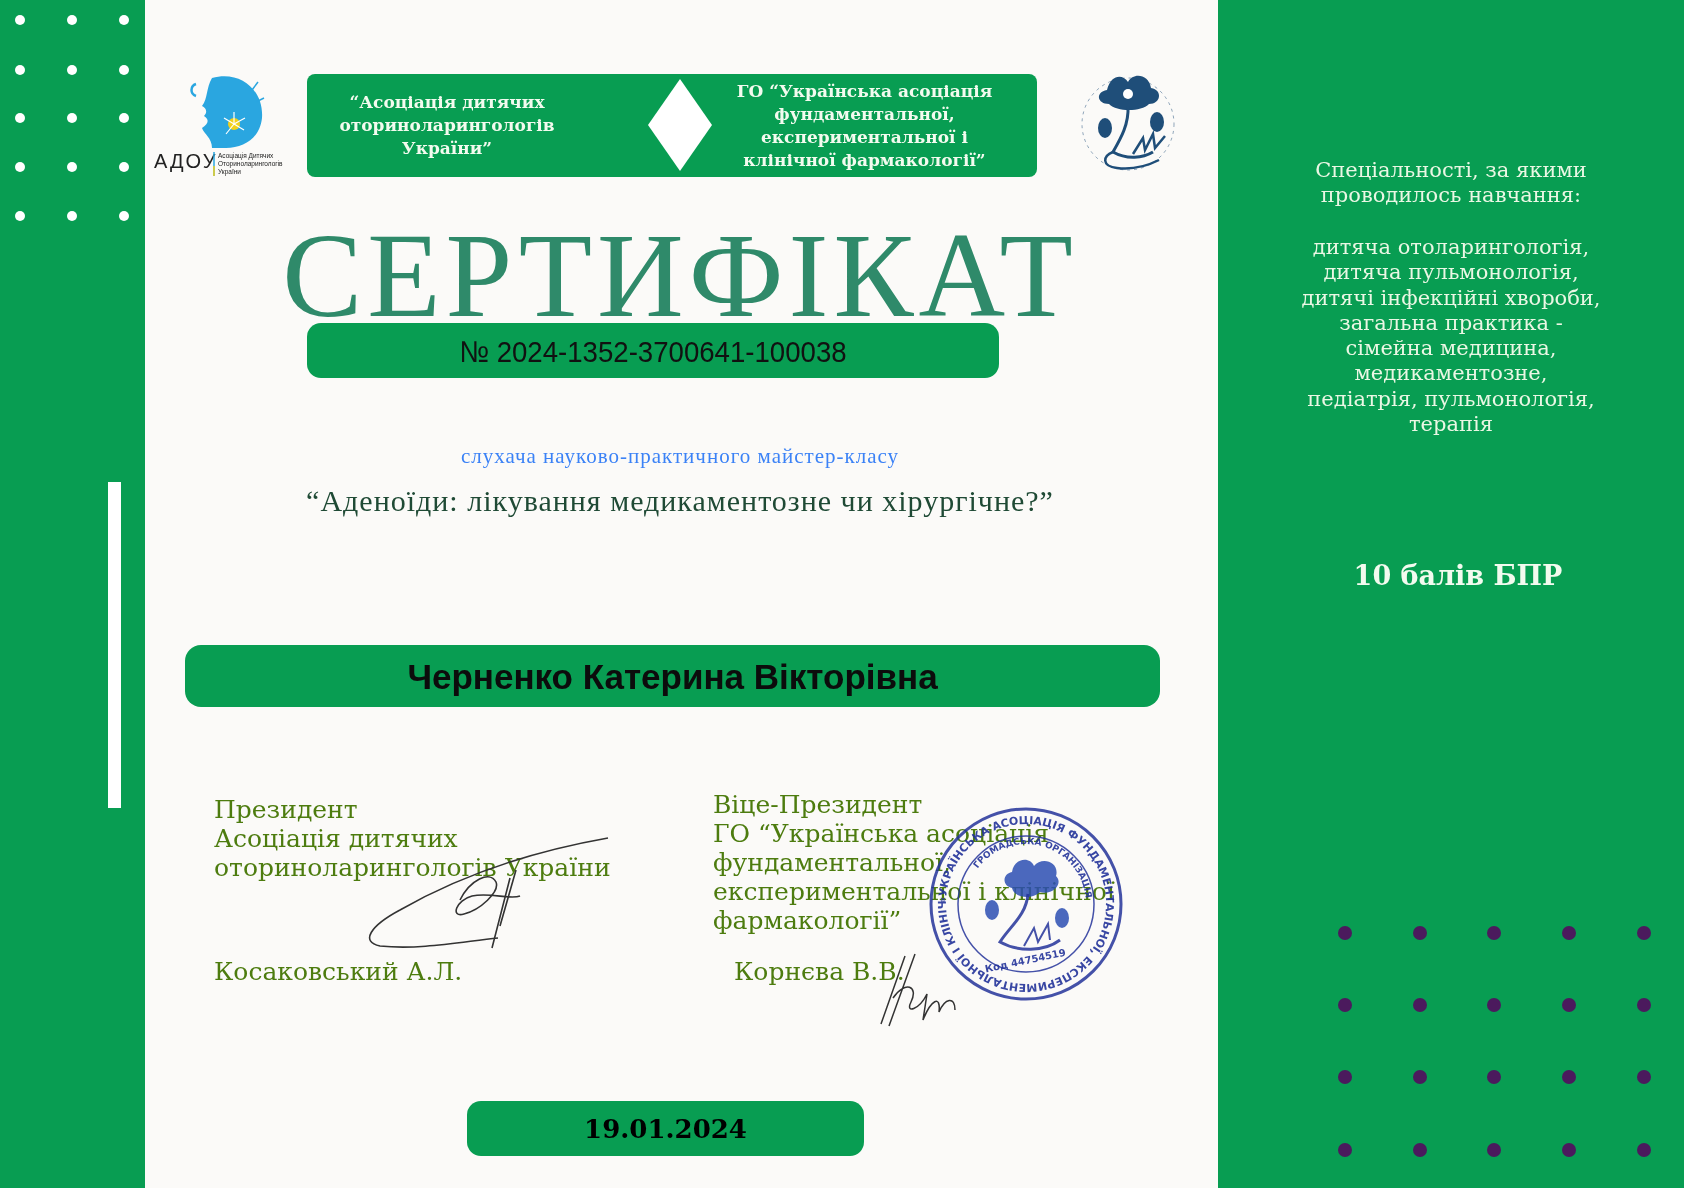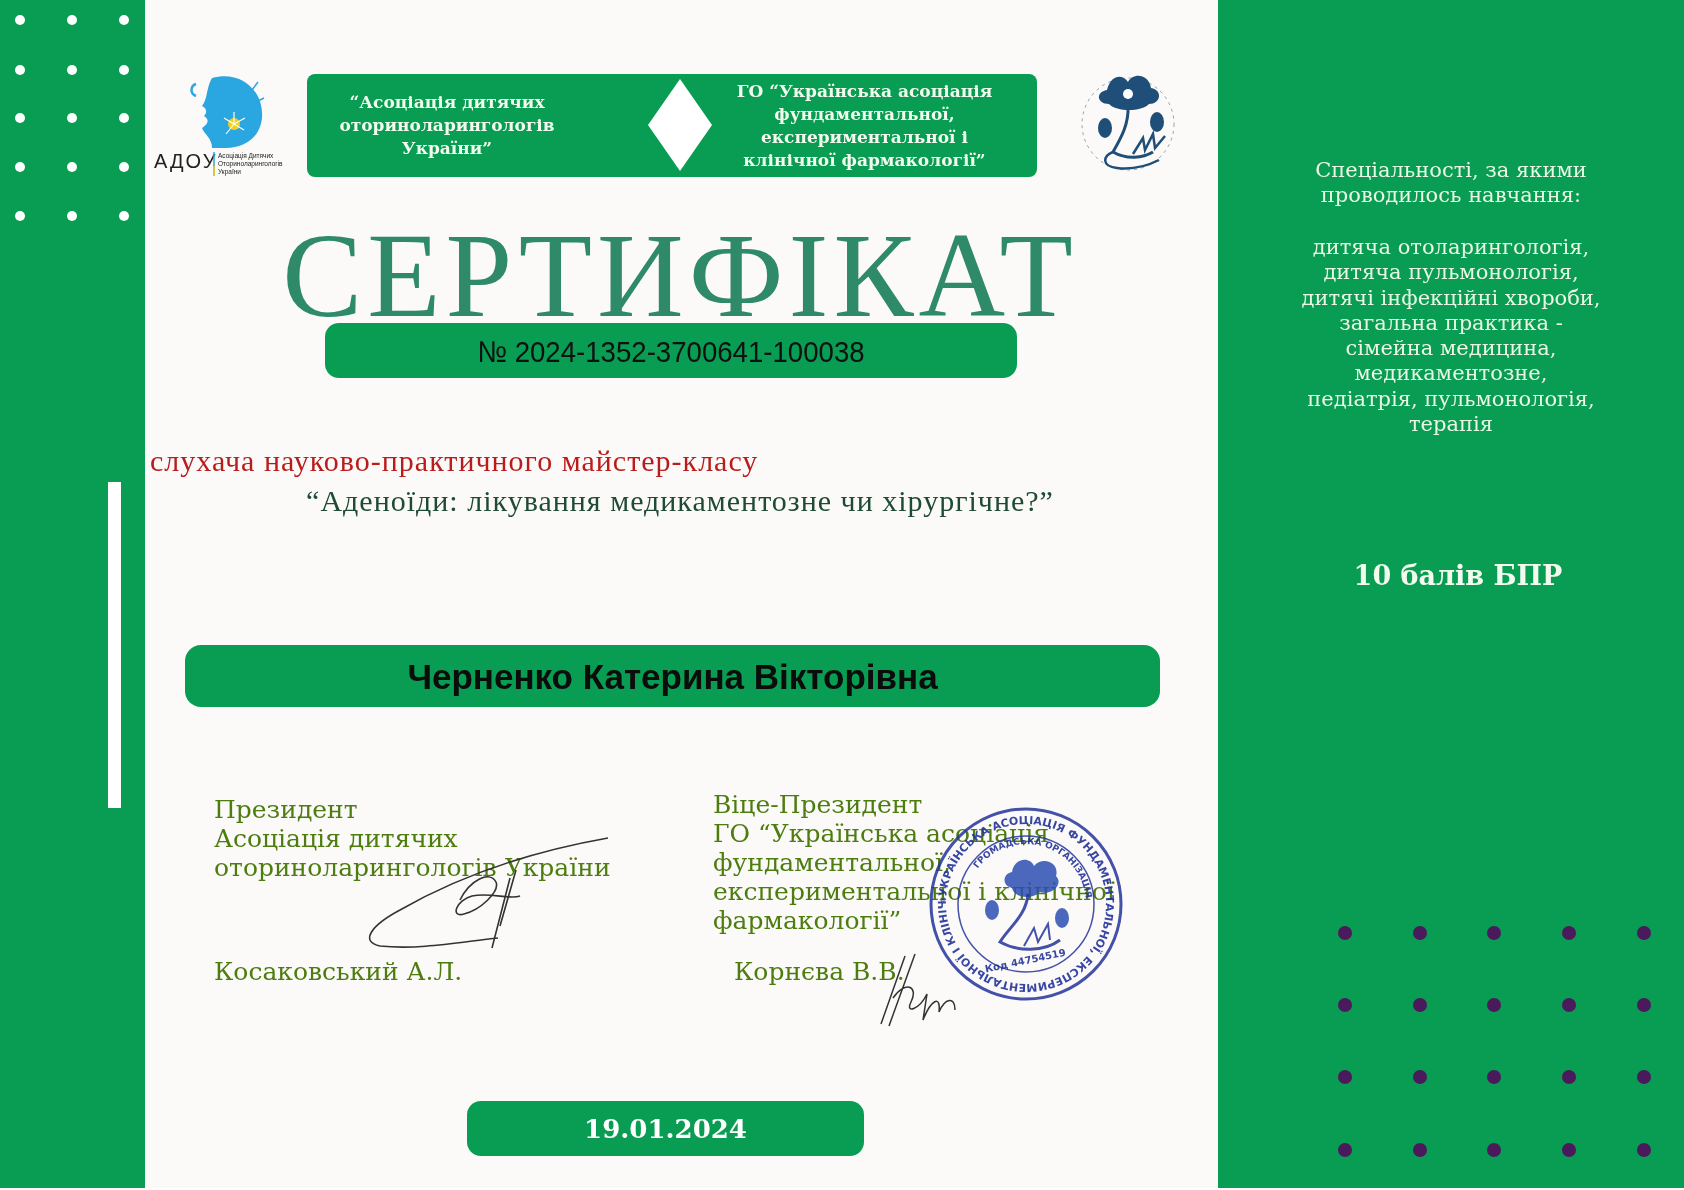--- a/index.html
+++ b/index.html
@@ -30,30 +30,30 @@
   #header-org-right { left: 395px; width: 325px; }
   #diamond {
     position: absolute; left: 341px; top: 5px; width: 64px; height: 92px;
   }
 
   #title {
     left: 142px; top: 216px; width: 1076px; text-align: center;
     font-family: "Liberation Serif", serif; font-size: 120px; line-height: 120px;
     color: #2f8a6a; letter-spacing: 5px;
   }
-  #number-pill { left: 325px; top: 323px; width: 692px; height: 55px; border-radius: 14px; }
+  #number-pill { left: 307px; top: 323px; width: 692px; height: 55px; border-radius: 14px; }
   #number-text {
     position: absolute; left: 0; top: 0; width: 100%; height: 55px; line-height: 57px; text-align: center;
     font-family: "Liberation Sans", sans-serif; font-size: 30px; color: #111111;
     transform: scaleX(0.92);
   }
 
   #subtitle {
-    left: 150px; top: 444px; width: 1060px; 
-    font-family: "Liberation Serif", serif; font-size: 30px; color: #b91c1c; letter-spacing: 1px;
+    left: 150px; top: 444px; width: 1060px; text-align: center;
+    font-family: "Liberation Serif", serif; font-size: 21px; color: #3b82f6; letter-spacing: 1px;
   }
   #course-title {
     left: 150px; top: 484px; width: 1060px; text-align: center;
     font-family: "Liberation Serif", serif; font-weight: normal; font-size: 30px; color: #1f4a35; letter-spacing: 1px;
   }
 
   #name-pill { left: 185px; top: 645px; width: 975px; height: 62px; border-radius: 16px; }
   #name-text {
     position: absolute; left: 0; top: 0; width: 100%; height: 62px; line-height: 64px; text-align: center;
     font-family: "Liberation Sans", sans-serif; font-weight: bold; font-size: 35px; color: #0c0c0c;
@@ -61,21 +61,21 @@
 
   .sig-text { font-family: "DejaVu Serif", serif; font-size: 25px; line-height: 29px; color: #4d7c0f; white-space: pre-line; }
   #sig-left-role { left: 214px; top: 795px; }
   #sig-left-name { left: 214px; top: 957px; }
   #sig-right-role { left: 713px; top: 790px; }
   #sig-right-name { left: 734px; top: 957px; }
 
   #date-pill { left: 467px; top: 1101px; width: 397px; height: 55px; border-radius: 14px; }
   #date-text {
     position: absolute; left: 0; top: 0; width: 100%; height: 66px; line-height: 56px; text-align: center;
-    font-family: "DejaVu Serif", serif; font-weight: bold; font-size: 26px; color: #ffffff;
+    font-family: "DejaVu Serif", serif; font-weight: bold; font-size: 26px; color: #000000;
   }
 
   #specialties-heading {
     left: 1218px; top: 158px; width: 466px; text-align: center;
     font-family: "DejaVu Serif", serif; font-size: 21px; line-height: 25px; color: #eaf7e4; white-space: pre-line;
   }
   #specialties-list {
     left: 1218px; top: 235px; width: 466px; text-align: center;
     font-family: "DejaVu Serif", serif; font-size: 21px; line-height: 25.3px; color: #eaf7e4;
   }

